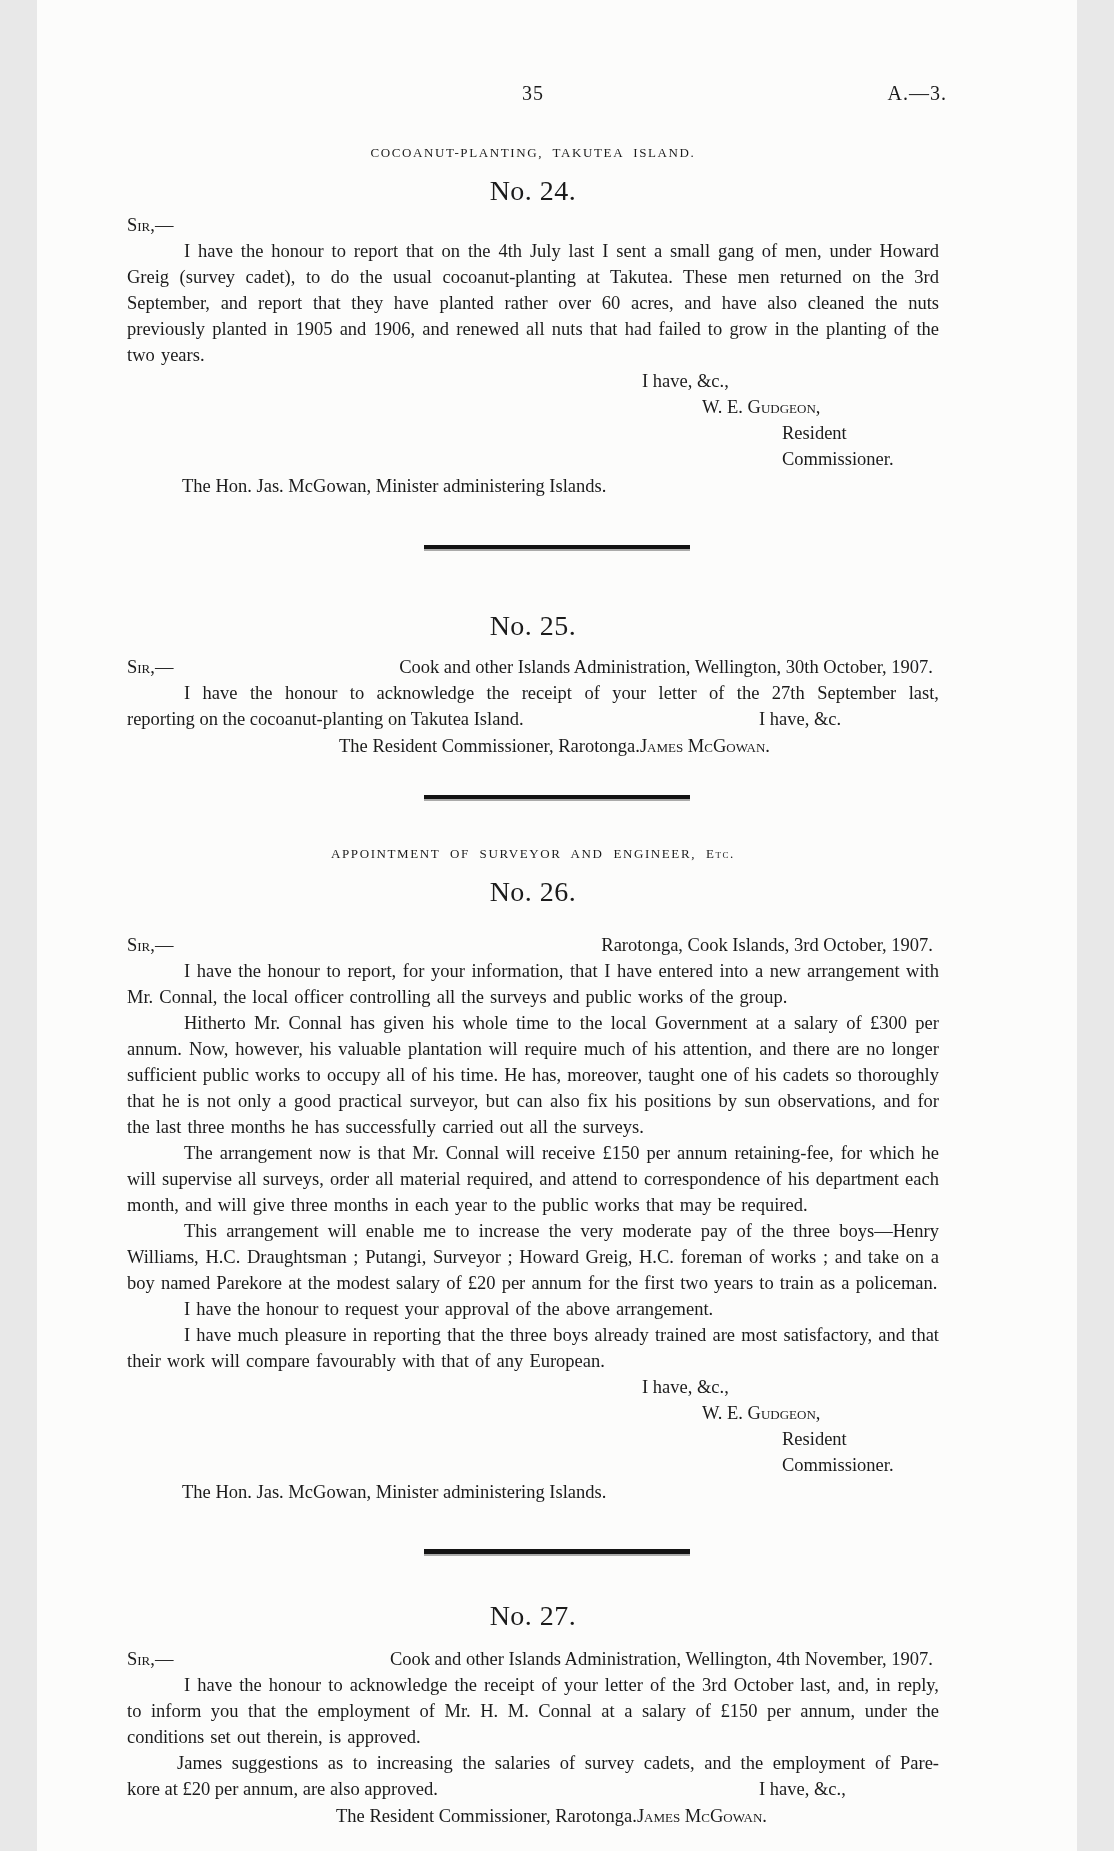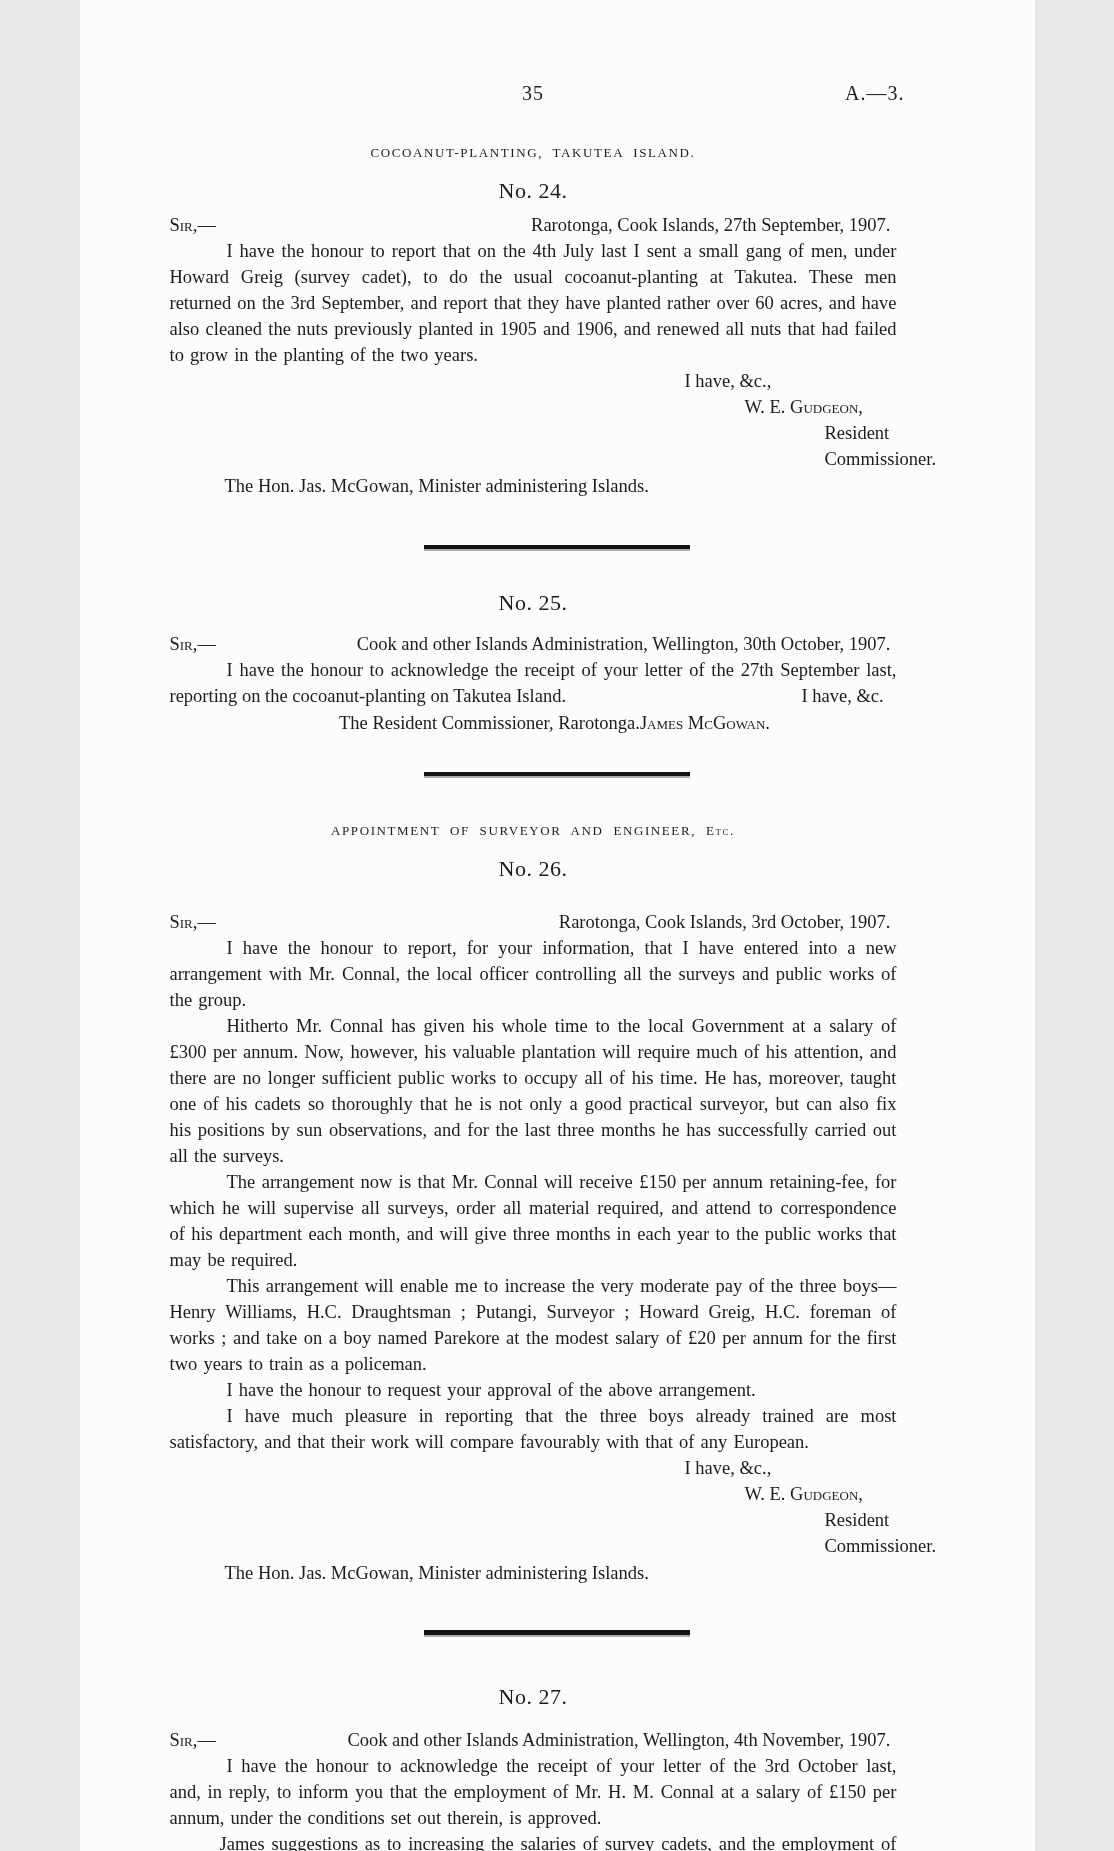--- a/index.html
+++ b/index.html
@@ -1,18 +1,18 @@
 <!DOCTYPE html>
 <html><head>
 <meta charset="utf-8">
 <style>
   html, body { margin: 0; padding: 0; background: #e8e8e8; }
   .sheet {
     position: relative;
-    width: 955px;
+    width: 1040px;
     height: 1851px;
     margin: 0 auto;
     background: #fcfcfb;
     color: #1b1b1b;
     font-family: "Liberation Serif", "DejaVu Serif", serif;
     font-size: 18.5px;
     line-height: 26px;
     overflow: hidden;
   }
   .content { padding: 80px 138px 0 90px; }
@@ -25,21 +25,21 @@
     font-weight: normal;
     font-size: 13px;
     letter-spacing: 1.6px;
     word-spacing: 5px;
     font-variant: small-caps;
   }
   .no-heading {
     margin: 9px 0 0 0;
     text-align: center;
     font-weight: normal;
-    font-size: 22px;
+    font-size: 28px;
     letter-spacing: 0.5px;
     line-height: 32px;
   }
   .sir-line { display: flex; margin-top: 5px; }
   .sc { font-variant: small-caps; }
   .dateline { margin-left: auto; padding-right: 6px; }
   p.para { margin: 0; text-align: justify; text-indent: 57px; word-spacing: 1.5px; }
   .jline { text-align: justify; text-align-last: justify; word-spacing: 1.5px; }
   .indent { text-indent: 57px; }
   .line-rel { position: relative; }
@@ -53,21 +53,21 @@
   .rule {
     width: 266px;
     height: 4px;
     background: #131313;
     margin: 0 auto;
     box-shadow: 0 2px 0 rgba(19,19,19,0.35);
   }
   .rule-1 { margin-top: 46px; }
   .rule-2 { margin-top: 36px; }
   .rule-3 { margin-top: 44px; height: 5px; }
-  .mt-no25 { margin-top: 38px; }
+  .mt-no25 { margin-top: 61px; }
   .mt-no26 { margin-top: 42px; }
   .mt-no27 { margin-top: 46px; }
   .sir-gap { margin-top: 24px; }
 </style>
 </head>
 <body>
 
 <div class="sheet">
   <div class="content">
 
@@ -76,21 +76,20 @@
       <span class="doc-ref">A.—3.</span>
     </div>
 
     <section>
       <h1 class="sec-title">COCOANUT-PLANTING, TAKUTEA ISLAND.</h1>
 
       <div>
         <h2 class="no-heading">No. 24.</h2>
         <div class="sir-line">
           <span class="sc">Sir,—</span>
-          <span class="dateline">Rarotonga, Cook Islands, 27th September, 1907.</span>
         </div>
         <p class="para">I have the honour to report that on the 4th July last I sent a small gang of men, under Howard Greig (survey cadet), to do the usual cocoanut-planting at Takutea.  These men returned on the 3rd September, and report that they have planted rather over 60 acres, and have also cleaned the nuts previously planted in 1905 and 1906, and renewed all nuts that had failed to grow in the planting of the two years.</p>
         <div class="val-line">I have, &amp;c.,</div>
         <div class="sig-line sc">W. E. Gudgeon,</div>
         <div class="sig-title-line">Resident Commissioner.</div>
         <div class="addressee">The Hon. Jas. McGowan, Minister administering Islands.</div>
       </div>
     </section>
   </div>
 

